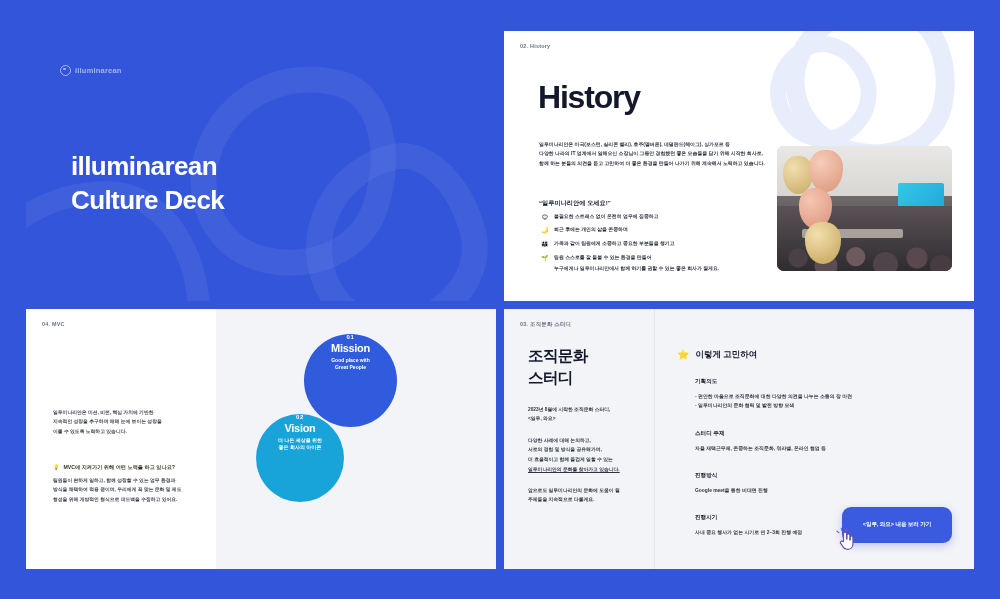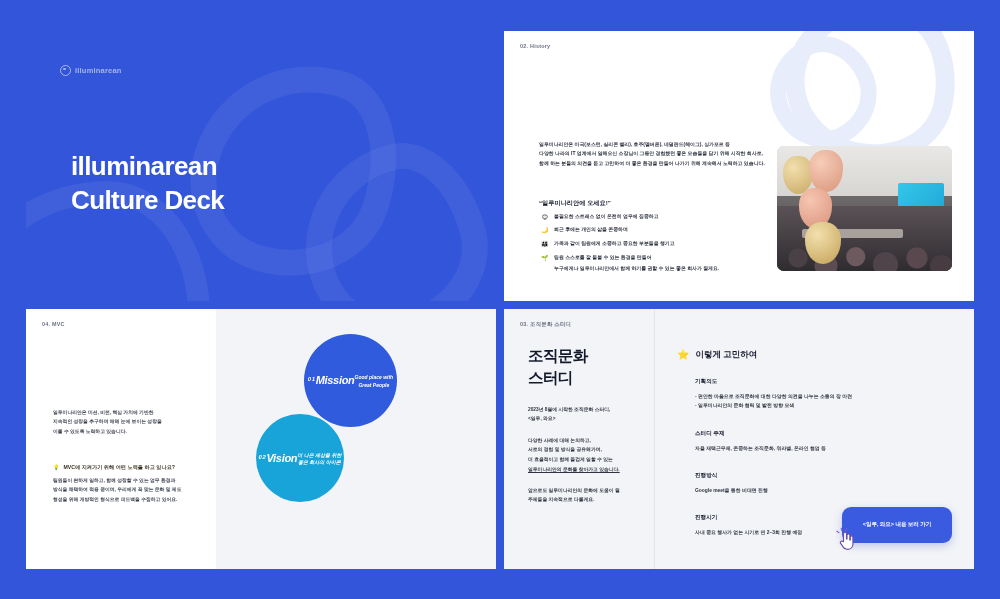--- a/index.html
+++ b/index.html
@@ -127,21 +127,21 @@
   .mvc-q{
     position:absolute;left:27px;top:155px;display:flex;gap:4px;align-items:center;
     font-size:5.2px;font-weight:800;color:#3b3320;
   }
   .mvc-ans{
     position:absolute;left:27px;top:167px;width:165px;
     font-size:4.8px;line-height:2.0;color:#3a3f4d;font-weight:600;white-space:pre-line;
   }
   .circle{
     position:absolute;border-radius:50%;color:#fff;text-align:center;
-    display:flex;align-items:center;justify-content:center;font-style:italic;
+    display:flex;flex-direction:column;align-items:center;
   }
   .circle .num{font-size:6px;font-weight:800;letter-spacing:.6px;margin-bottom:2px;}
   .circle .nm{font-weight:800;letter-spacing:-.3px;}
   .circle .desc{font-size:5px;line-height:1.5;font-weight:700;margin-top:3px;white-space:pre-line;}
   .c-mission{width:93px;height:93px;background:#2f5bdc;left:88px;top:25px;}
   .c-mission .nm{font-size:11px;}
   .c-vision{width:88px;height:88px;background:#18a3d9;left:40px;top:105px;}
   .c-vision .nm{font-size:11px;}
   .c-core{width:97px;height:97px;background:#f3861a;left:130px;top:104px;}
   .c-core .nm{font-size:11.5px;}
@@ -200,20 +200,21 @@
       <span class="wordmark">illuminarean</span>
     </div>
     <div class="cover-title">illuminarean
 Culture Deck</div>
   </div>
 
   <div class="slide s2">
     <div class="ghost"></div>
     <div class="ghost2"></div>
     <div class="slide-tag">02. History</div>
+    <div class="hist-title">History</div>
     <div class="hist-para">일루미나리안은 미국(보스턴, 실리콘 밸리), 호주(멜버른), 네덜란드(헤이그), 싱가포르 등
 다양한 나라의 IT 업계에서 일해오신 소장님이 그동안 경험했던 좋은 모습들을 담기 위해 시작한 회사로,
 함께 하는 분들의 의견을 듣고 고민하여 더 좋은 환경을 만들어 나가기 위해 계속해서 노력하고 있습니다.</div>
     <div class="hist-quote">“일루미나리안에 오세요!”</div>
     <div class="hist-list">
       <div class="row">
         <span class="emo">😊</span>
         <span class="txt">불필요한 스트레스 없이 온전히 업무에 집중하고</span>
       </div>
       <div class="row">

